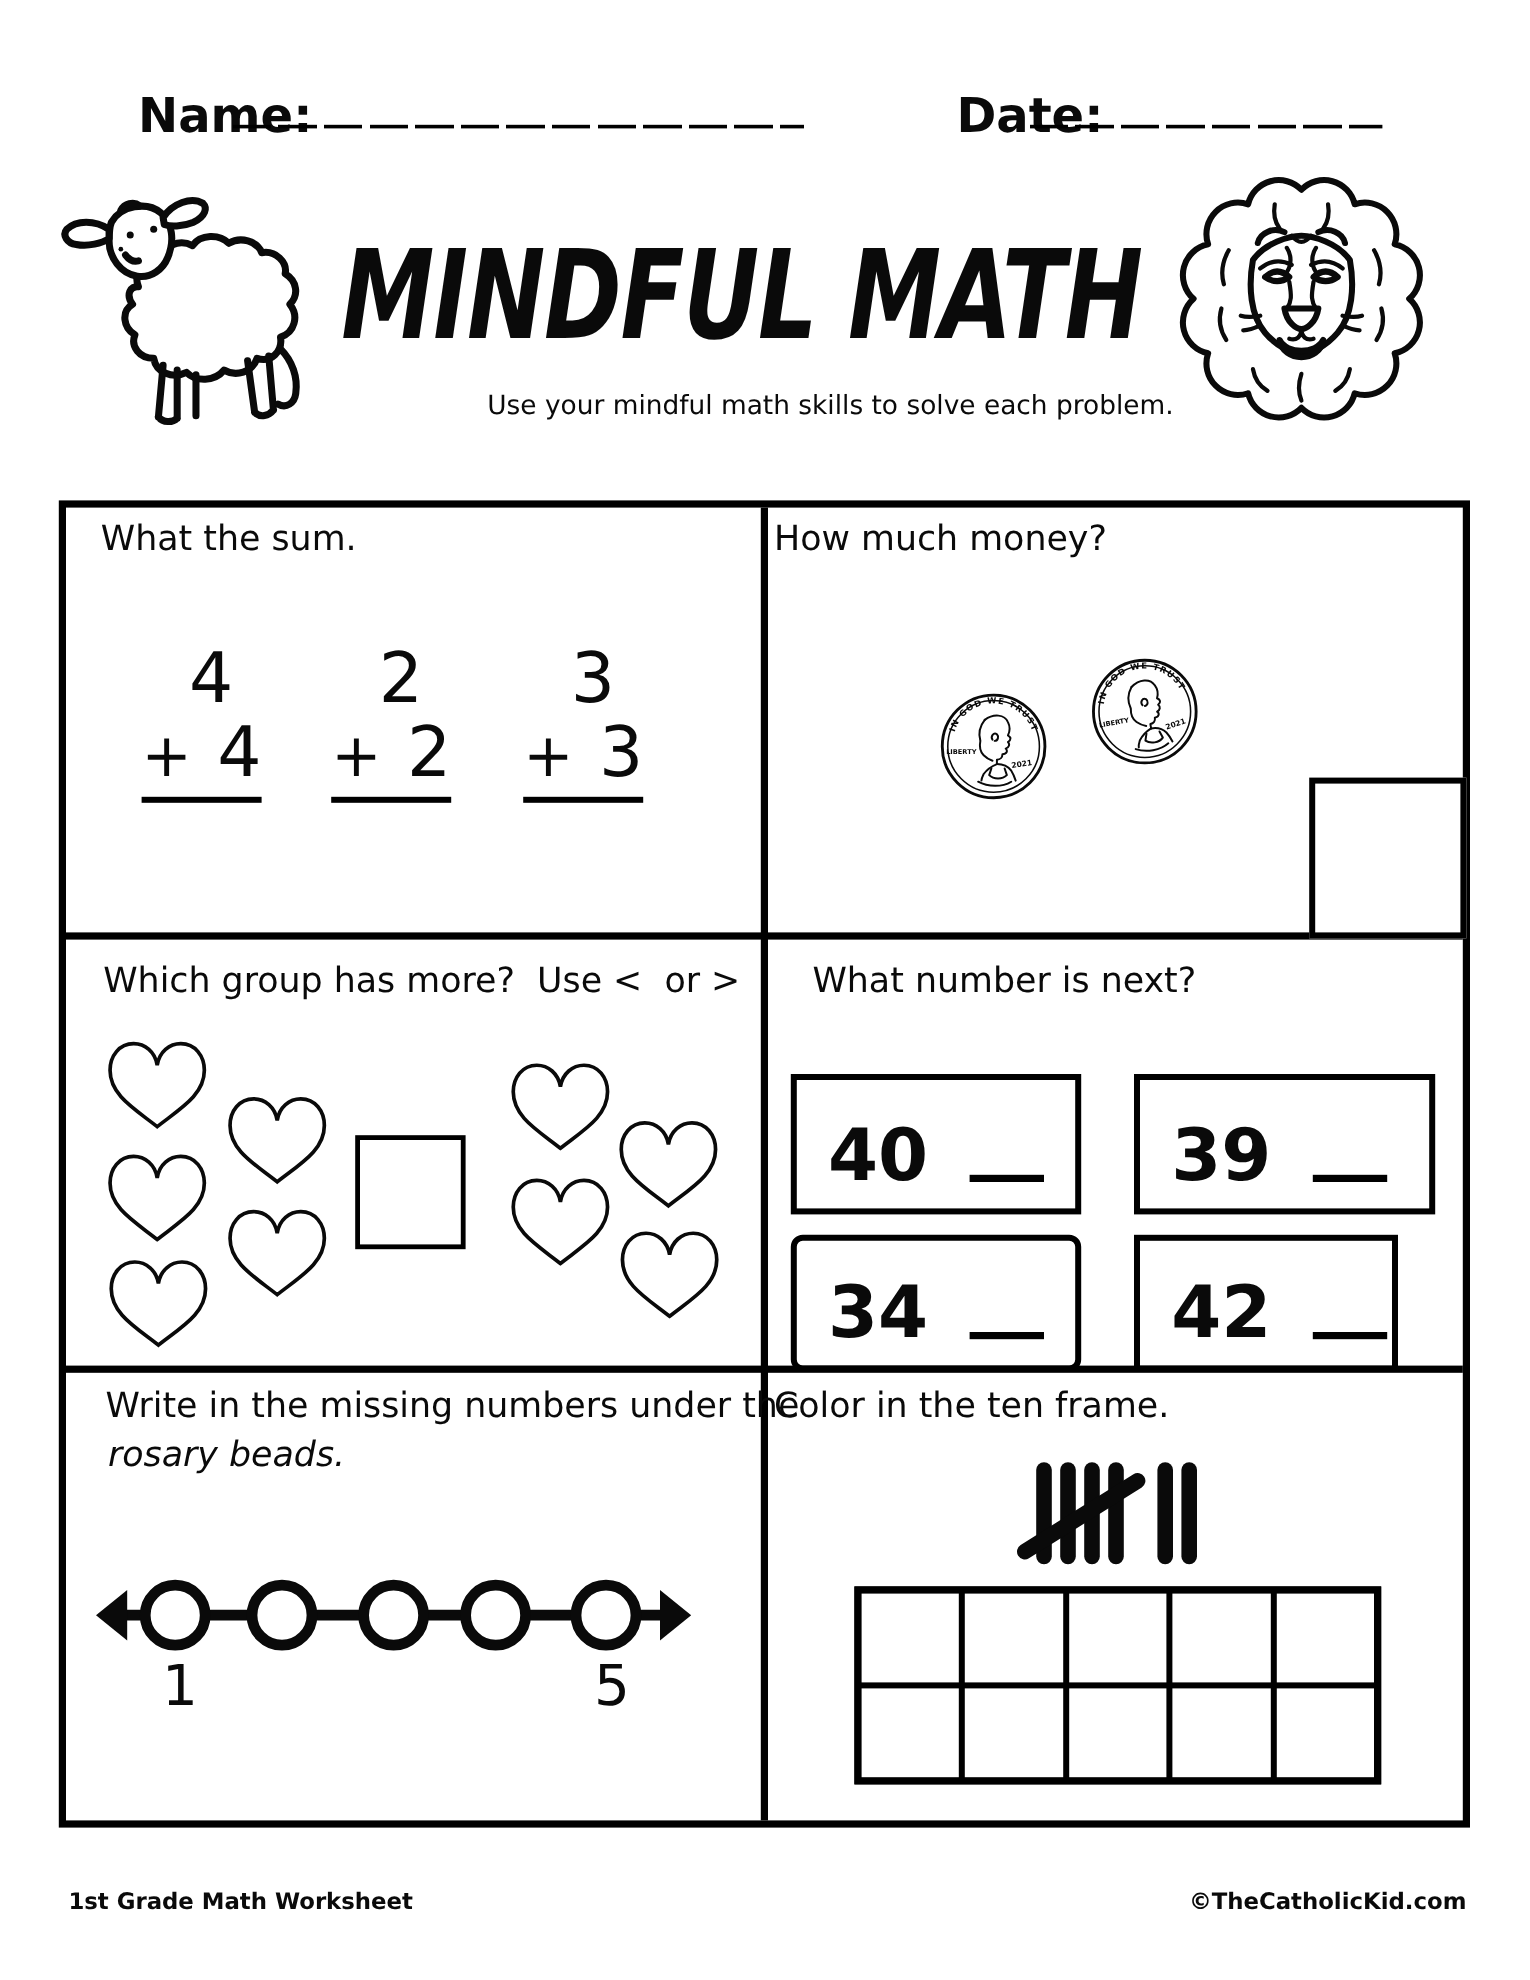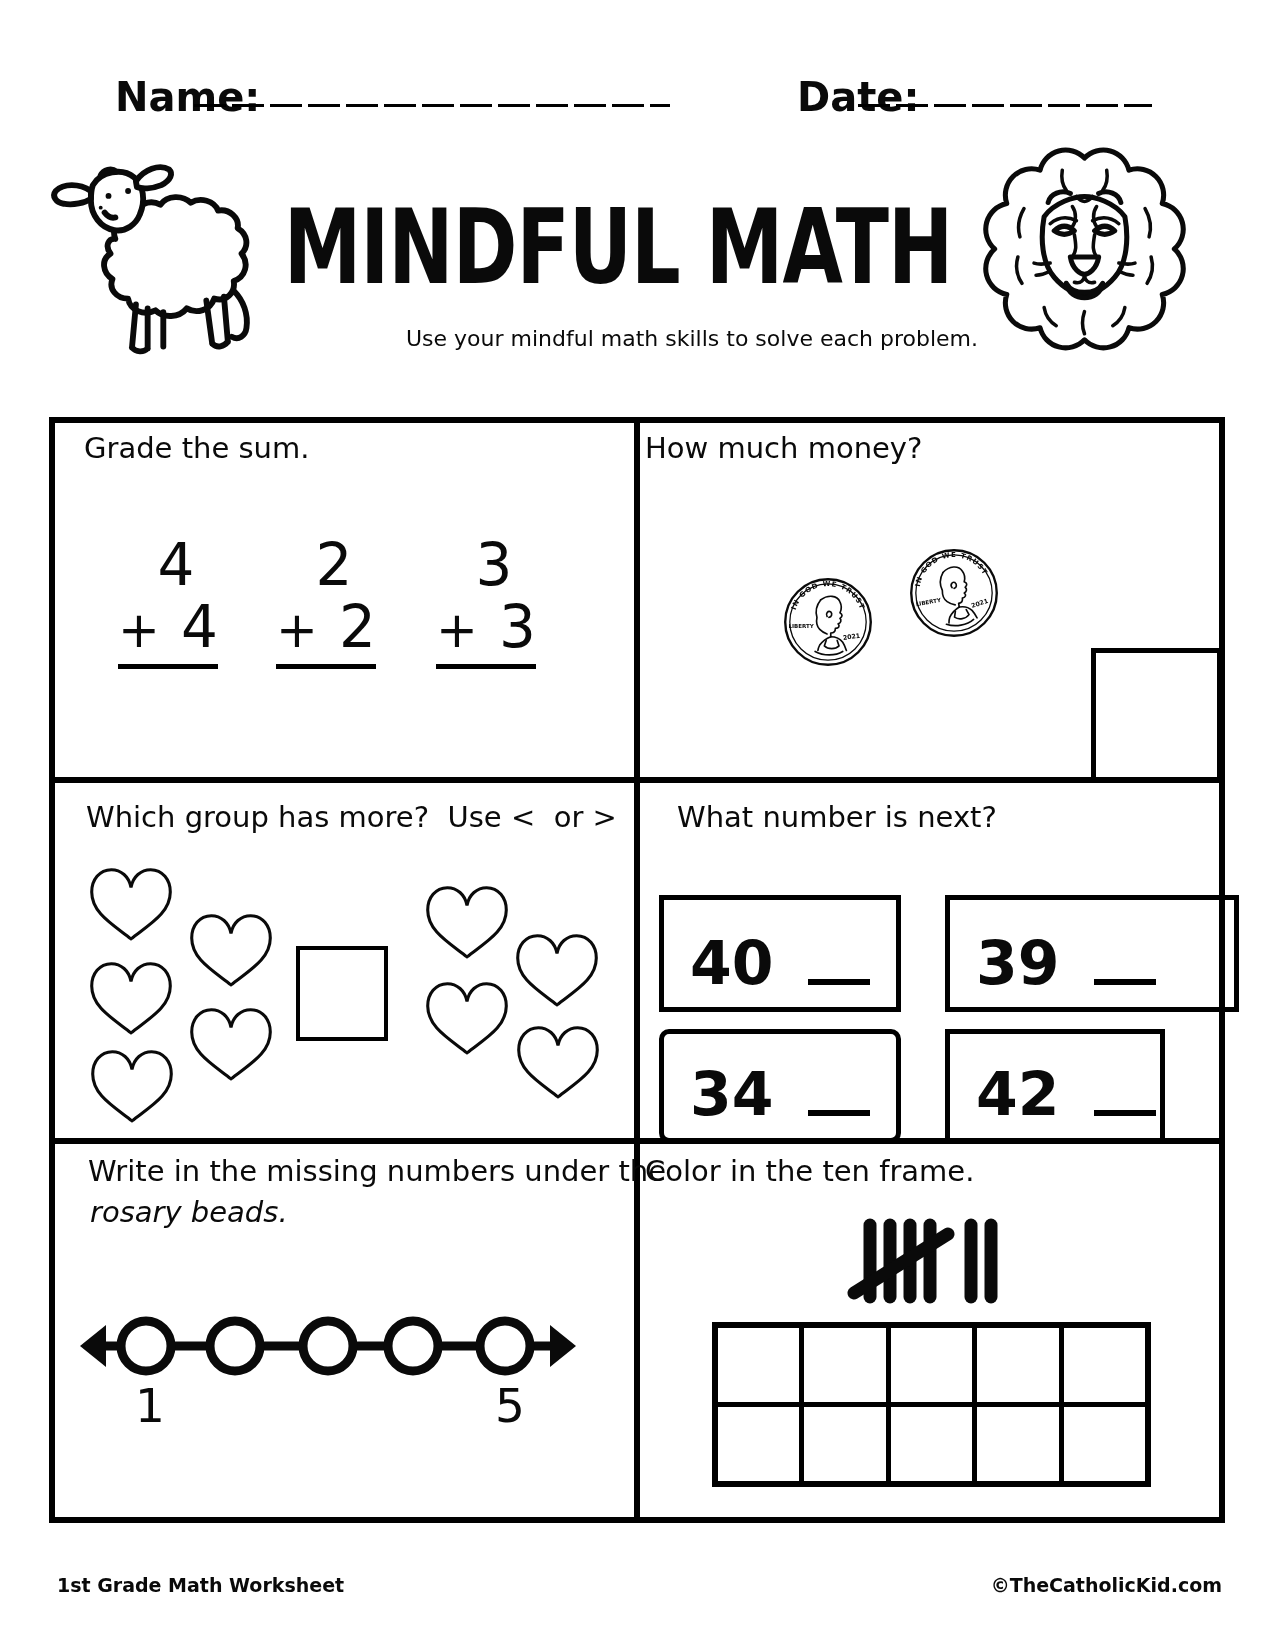--- a/index.html
+++ b/index.html
@@ -6,21 +6,21 @@
   .page{
     position:relative;width:1275px;height:1650px;background:#fff;
     font-family:"DejaVu Sans","Liberation Sans",sans-serif;color:#0a0a0a;
     overflow:hidden;margin:0 auto;
   }
   .abs{position:absolute;}
   
   .field-label{font-size:40px;font-weight:bold;letter-spacing:0;}
   .write-line{height:3px;background:repeating-linear-gradient(90deg,#000 0 32px,transparent 32px 38px);}
   
-  .title-wrap{text-align:center;}
+  .title-wrap{text-align:center;font-style:italic;}
   .title-text{display:inline-block;font-size:78px;font-weight:bold;letter-spacing:-1px;
     transform:scaleY(1.32);transform-origin:top center;white-space:nowrap;}
   .subtitle{font-size:22px;text-align:right;}
   
   .grid-frame{box-sizing:border-box;border:6px solid #000;}
   .divider{position:absolute;background:#000;}
   .cell-heading{font-size:29px;white-space:pre;}
   
   .prob{width:100px;text-align:center;}
   .prob .top{font-size:58px;line-height:1;padding-left:16px;}
@@ -109,21 +109,21 @@
       <path d="M66,116 q-10,2 -16,0 M66,124 q-8,4 -14,4 M134,116 q10,2 16,0 M134,124 q8,4 14,4" stroke-width="3.5"></path>
     </g>
   </svg>
 
   <div class="abs grid-frame" style="left:49px;top:417px;width:1176px;height:1106px;">
     <div class="divider" style="left:579px;top:0;width:6px;height:1094px;"></div>
     <div class="divider" style="left:0;top:354px;width:1164px;height:6px;"></div>
     <div class="divider" style="left:0;top:715px;width:1164px;height:6px;"></div>
   </div>
 
-  <div class="abs cell-heading" style="left:84px;top:431px;">Grade the sum.</div>
+  <div class="abs cell-heading" style="left:84px;top:431px;">What the sum.</div>
 
   <div class="abs prob" style="left:118px;top:536px;">
     <div class="top">4</div>
     <div class="bot">
       <span class="plus">+</span>
       <span>4</span>
     </div>
     <div class="rule"></div>
   </div>
   <div class="abs prob" style="left:276px;top:536px;">
@@ -225,21 +225,21 @@
   <svg class="abs" style="left:515px;top:1020px;" width="86" height="82" viewBox="0 0 100 96">
       <path d="M50,30 C48,17 38,9 27,9 C13,9 4,21 4,35 C4,59 27,72 50,90 C73,72 96,59 96,35 C96,21 87,9 73,9 C62,9 52,17 50,30 Z" fill="#fff" stroke="#0a0a0a" stroke-width="3.6"></path>
     </svg>
 
   <div class="abs cell-heading" style="left:677px;top:800px;">What number is next?</div>
 
   <div class="abs num-box" style="left:659px;top:870px;width:242px;height:117px;">
     <span class="num">40</span>
     <span class="blank"></span>
   </div>
-  <div class="abs num-box" style="left:945px;top:870px;width:294px;height:117px;">
+  <div class="abs num-box" style="left:945px;top:870px;width:251px;height:117px;">
     <span class="num">39</span>
     <span class="blank"></span>
   </div>
   <div class="abs num-box" style="left:659px;top:1004px;width:242px;height:114px;border-radius:10px;">
     <span class="num">34</span>
     <span class="blank"></span>
   </div>
   <div class="abs num-box" style="left:945px;top:1004px;width:220px;height:114px;">
     <span class="num">42</span>
     <span class="blank"></span>

